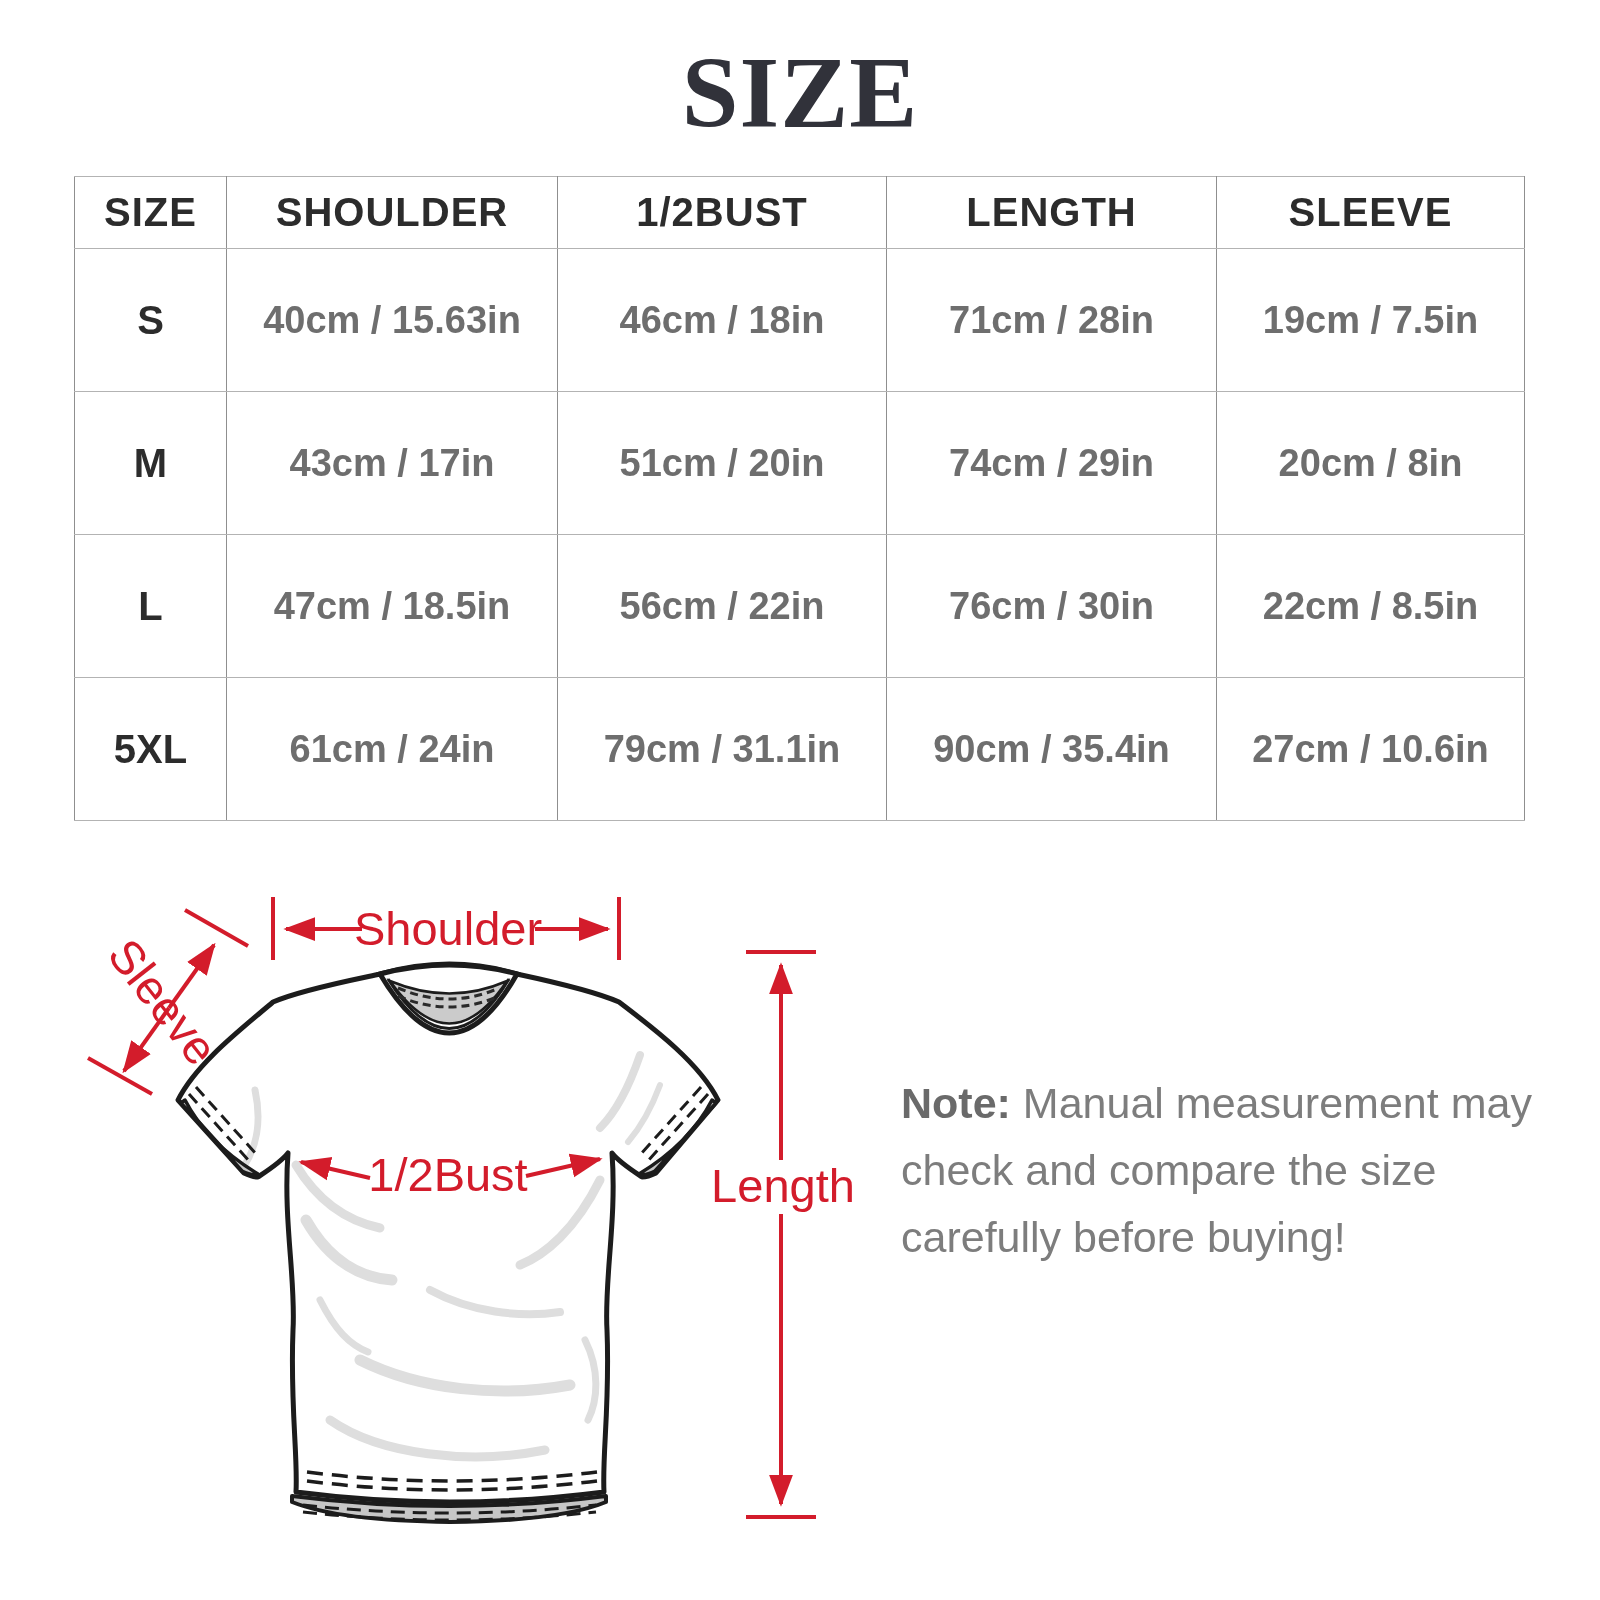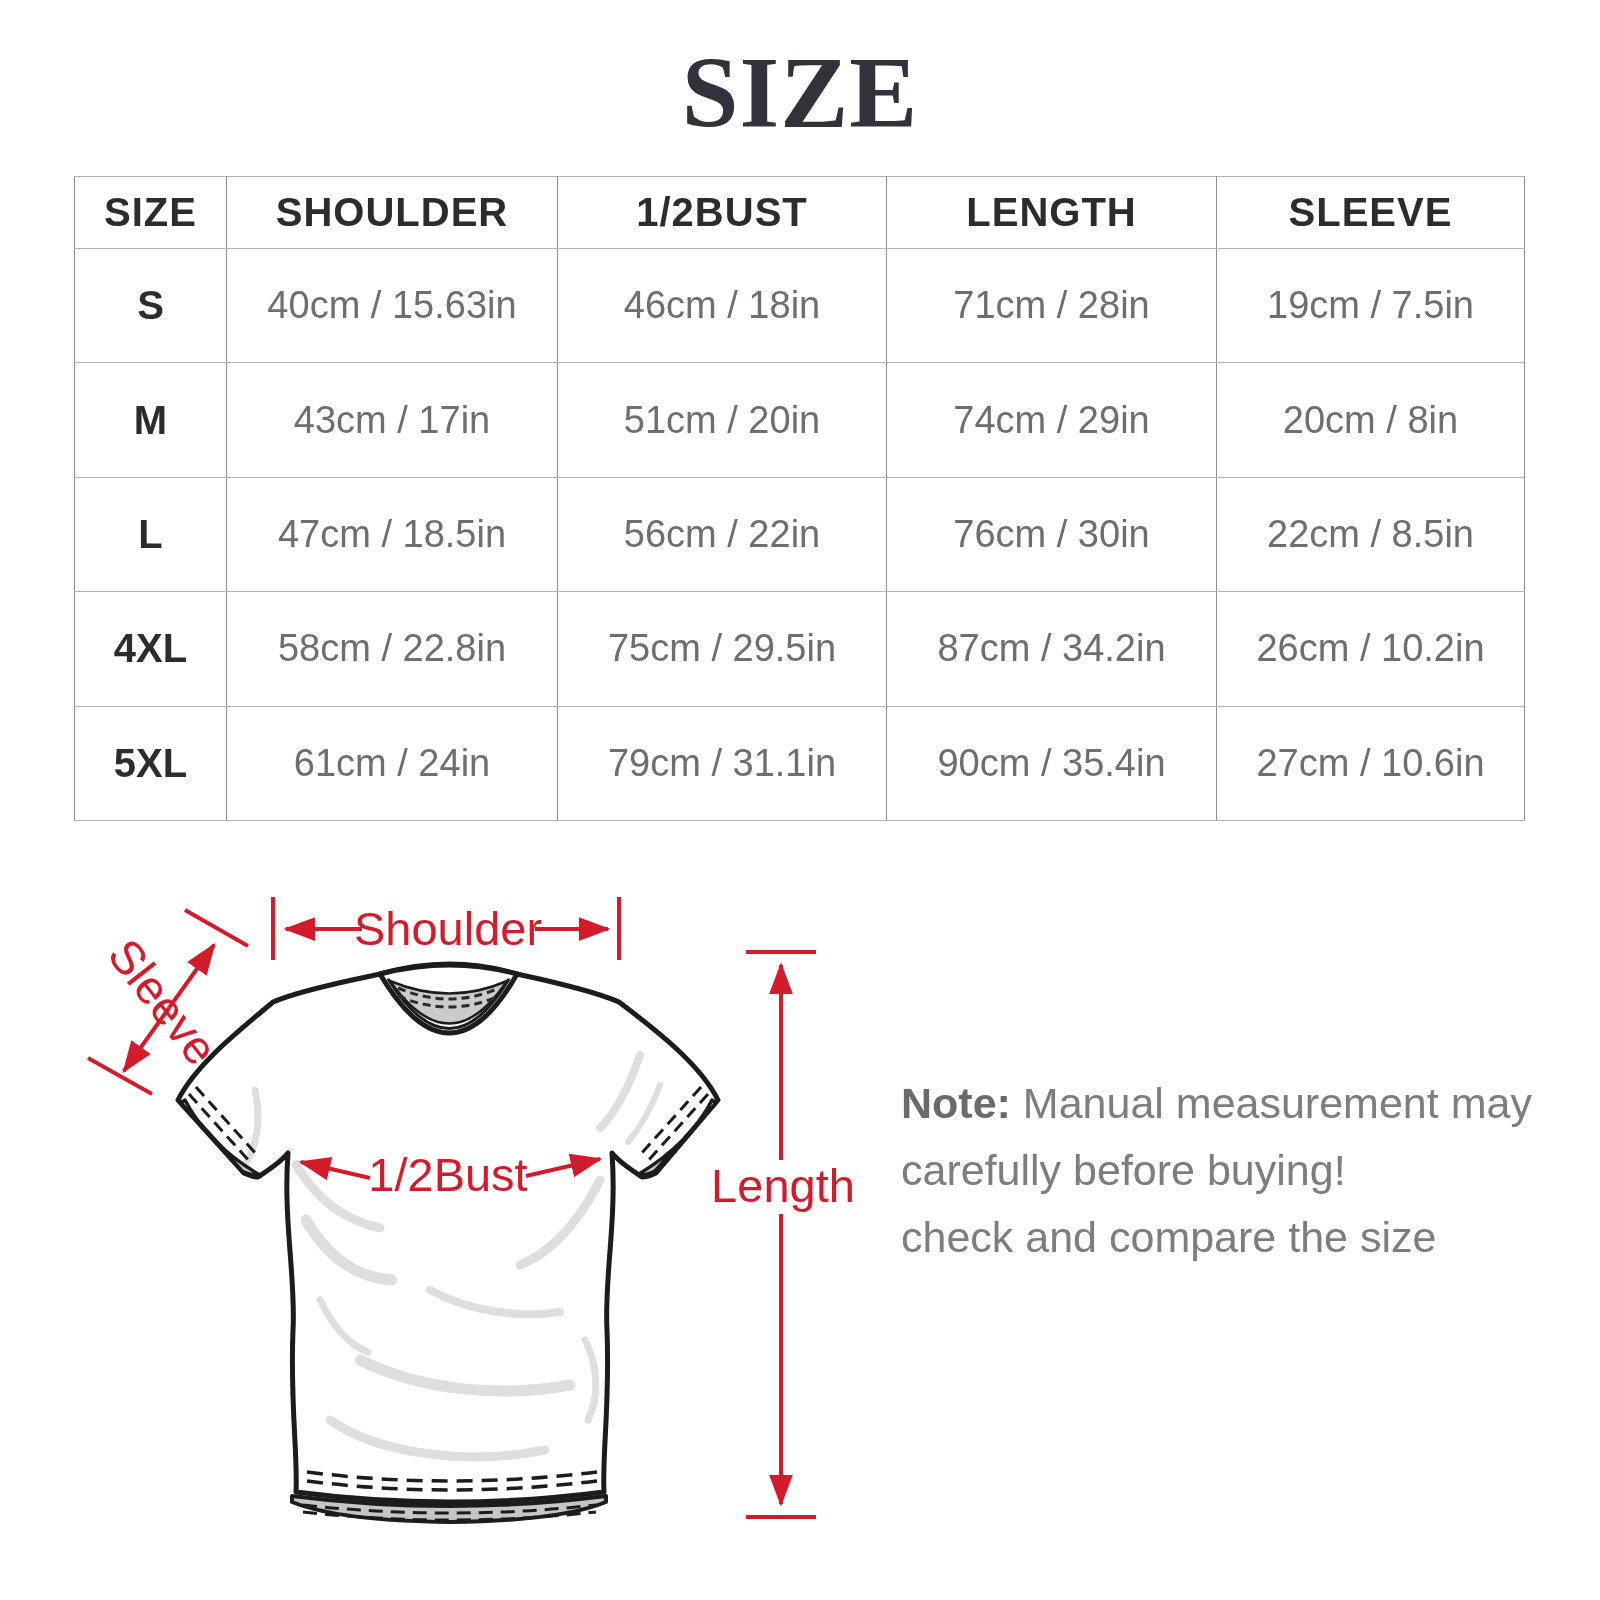--- a/index.html
+++ b/index.html
@@ -18,21 +18,21 @@
     border:1px solid #8f8f8f;
   }
   .size-table th,.size-table td{
     border-left:1px solid #8f8f8f;border-right:1px solid #8f8f8f;
     border-top:1px solid #b3b3b3;border-bottom:1px solid #b3b3b3;
     text-align:center;vertical-align:middle;padding:0;
   }
   .size-table th{
     height:71px;font-size:40px;font-weight:700;color:#2c2c2c;letter-spacing:1px;
   }
-  .size-table td{height:71px;font-size:38px;color:#6e6e6e;font-weight:400;}
+  .size-table td{height:71px;font-size:38px;color:#6e6e6e;font-weight:700;}
   .size-table td.size-col{font-size:40px;font-weight:700;color:#2c2c2c;}
   .diagram-svg{position:absolute;left:0;top:860px;width:1600px;height:760px;}
   .note-block{
     position:absolute;left:893px;top:1070px;width:660px;
     font-size:43px;line-height:67px;color:#7d7d7d;margin-left:8px;
   }
   .note-block b{color:#6a6a6a;font-weight:700;}
   .dim-text{font-family:"Liberation Sans",sans-serif;font-size:47px;}
 </style>
 </head>
@@ -71,27 +71,20 @@
       <td>51cm / 20in</td>
       <td>74cm / 29in</td>
       <td>20cm / 8in</td>
     </tr>
     <tr>
       <td class="size-col">L</td>
       <td>47cm / 18.5in</td>
       <td>56cm / 22in</td>
       <td>76cm / 30in</td>
       <td>22cm / 8.5in</td>
-    </tr>
-    <tr>
-      <td class="size-col">4XL</td>
-      <td>58cm / 22.8in</td>
-      <td>75cm / 29.5in</td>
-      <td>87cm / 34.2in</td>
-      <td>26cm / 10.2in</td>
     </tr>
     <tr>
       <td class="size-col">5XL</td>
       <td>61cm / 24in</td>
       <td>79cm / 31.1in</td>
       <td>90cm / 35.4in</td>
       <td>27cm / 10.6in</td>
     </tr>
   </tbody>
 </table>
@@ -184,15 +177,15 @@
       <path d="M746,657 L816,657"></path>
       <path d="M781,300 L781,105" marker-end="url(#ah)"></path>
       <path d="M781,354 L781,644" marker-end="url(#ah)"></path>
       <text class="dim-text" x="783" y="342" text-anchor="middle" fill="#d31c2b" stroke="none">Length</text>
     </g>
   </g>
 </svg>
 
 <div class="note-block">
   <div><b>Note:</b> <span>Manual measurement may</span></div>
+  <div>check and compare the size</div>
   <div>carefully before buying!</div>
-  <div>check and compare the size</div>
 </div>
 
 </body></html>

